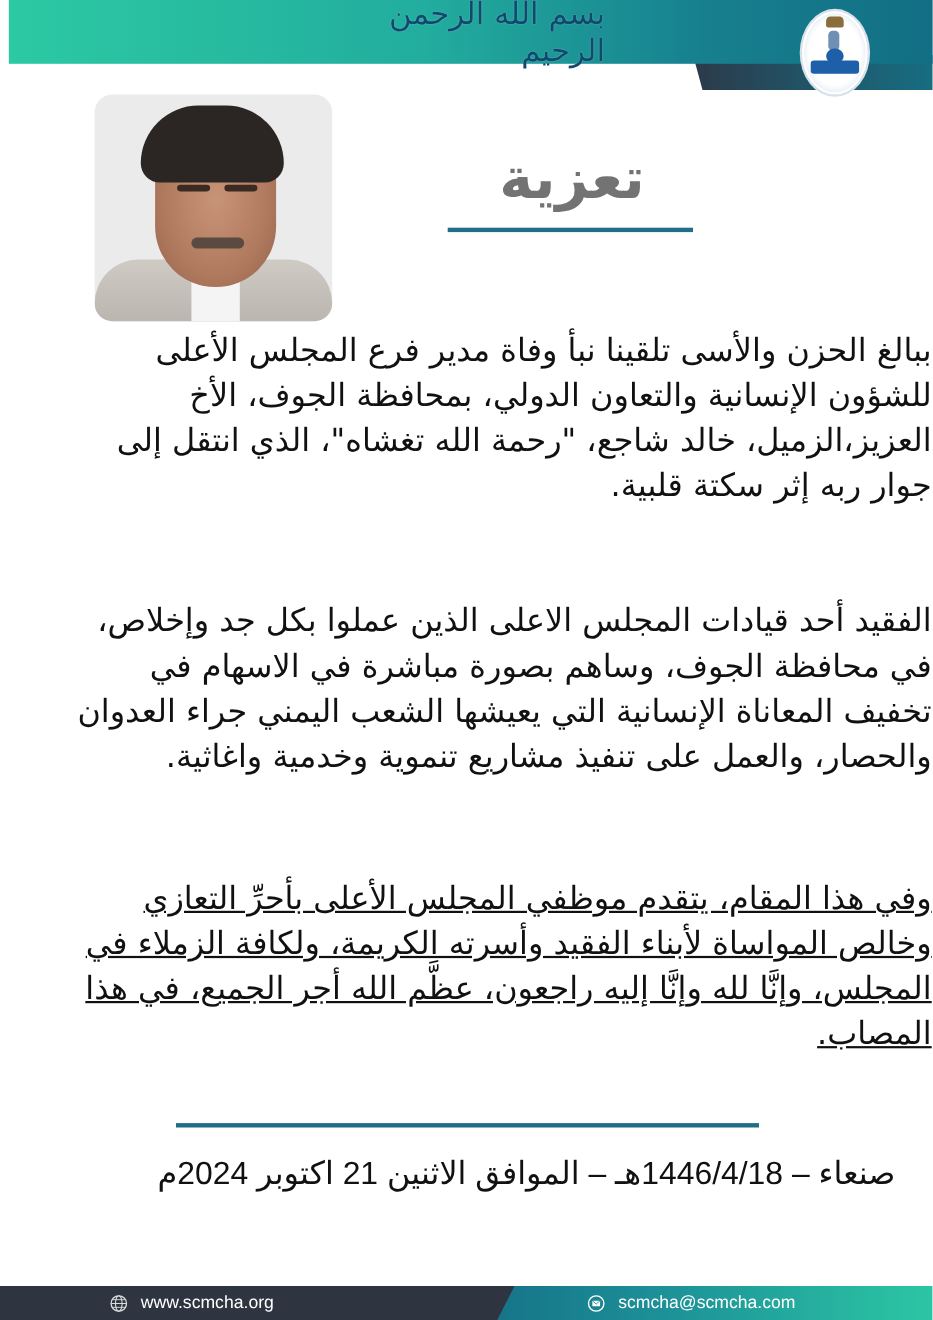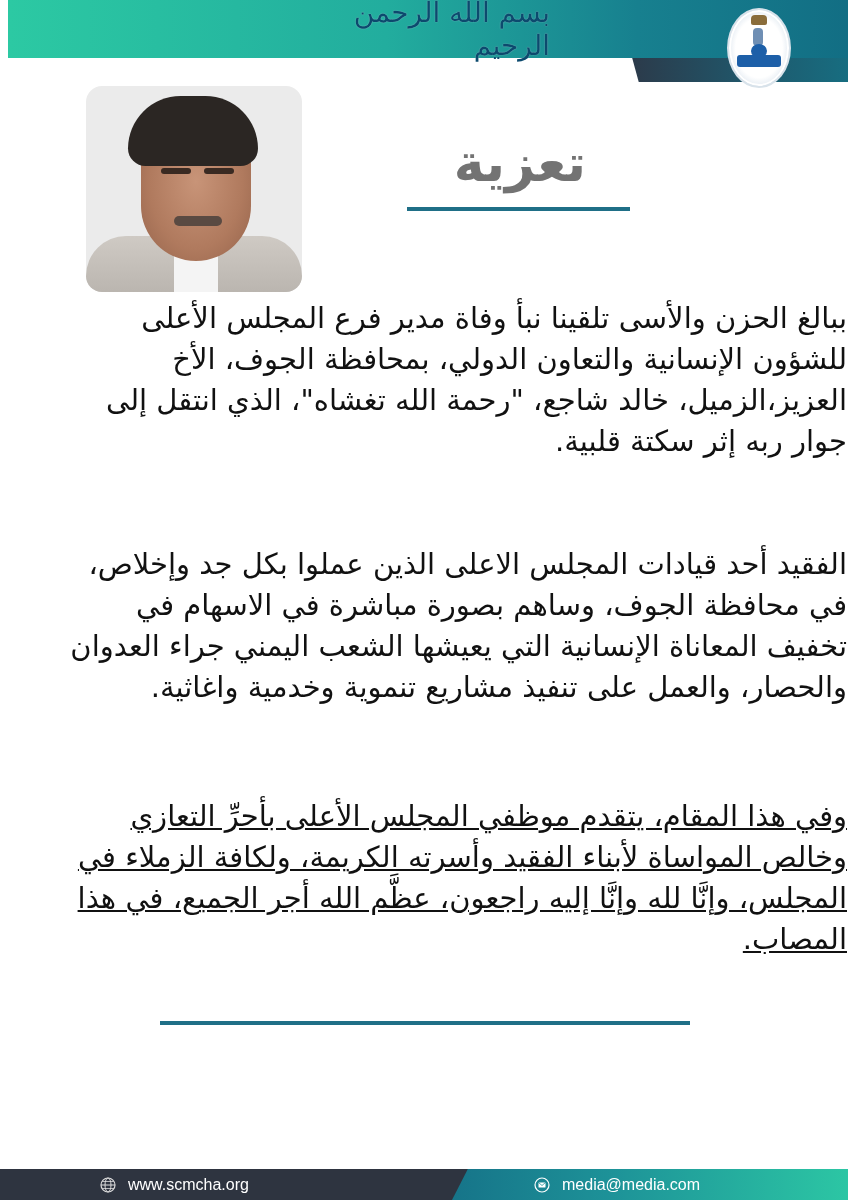--- a/index.html
+++ b/index.html
@@ -138,20 +138,21 @@
 
 <div class="title">تعزية</div>
 <div class="title-rule"></div>
 
 <div class="body-text para1">ببالغ الحزن والأسى تلقينا نبأ وفاة مدير فرع المجلس الأعلى للشؤون الإنسانية والتعاون الدولي، بمحافظة الجوف، الأخ العزيز،الزميل، خالد شاجع، "رحمة الله تغشاه"، الذي انتقل إلى جوار ربه إثر سكتة قلبية.</div>
 <div class="body-text para2">الفقيد أحد قيادات المجلس الاعلى الذين عملوا بكل جد وإخلاص، في محافظة الجوف، وساهم بصورة مباشرة في الاسهام في تخفيف المعاناة الإنسانية التي يعيشها الشعب اليمني جراء العدوان والحصار، والعمل على تنفيذ مشاريع تنموية وخدمية واغاثية.</div>
 <div class="body-text para3">وفي هذا المقام، يتقدم موظفي المجلس الأعلى بأحرِّ التعازي وخالص المواساة لأبناء الفقيد وأسرته الكريمة، ولكافة الزملاء في المجلس، وإنَّا لله وإنَّا إليه راجعون، عظَّم الله أجر الجميع، في هذا المصاب.</div>
 
 <div class="sign-rule"></div>
 <div class="signature">
+  <div>صنعاء – 1446/4/18هـ – الموافق الاثنين 21 اكتوبر 2024م</div>
 </div>
 
 <div class="footer-left"></div>
 <div class="footer-right"></div>
 
 <div class="footer-item footer-web">
   <span class="icon-circle">
     <svg width="16" height="16" viewBox="0 0 16 16">
       <circle cx="8" cy="8" r="7" fill="none" stroke="#dcdcdc" stroke-width="1.2"></circle>
       <ellipse cx="8" cy="8" rx="3" ry="7" fill="none" stroke="#dcdcdc" stroke-width="1"></ellipse>
@@ -164,14 +165,14 @@
 </div>
 
 <div class="footer-item footer-mail">
   <span class="icon-circle">
     <svg width="16" height="16" viewBox="0 0 16 16">
       <circle cx="8" cy="8" r="7" fill="none" stroke="#ffffff" stroke-width="1.2"></circle>
       <rect x="4.5" y="5.5" width="7" height="5" fill="#ffffff" rx="0.5"></rect>
       <polyline points="4.5,5.5 8,8.5 11.5,5.5" fill="none" stroke="#1d9298" stroke-width="0.8"></polyline>
     </svg>
   </span>
-  <span>media@media.com</span>
+  <span>scmcha@scmcha.com</span>
 </div>
 
 </body></html>

